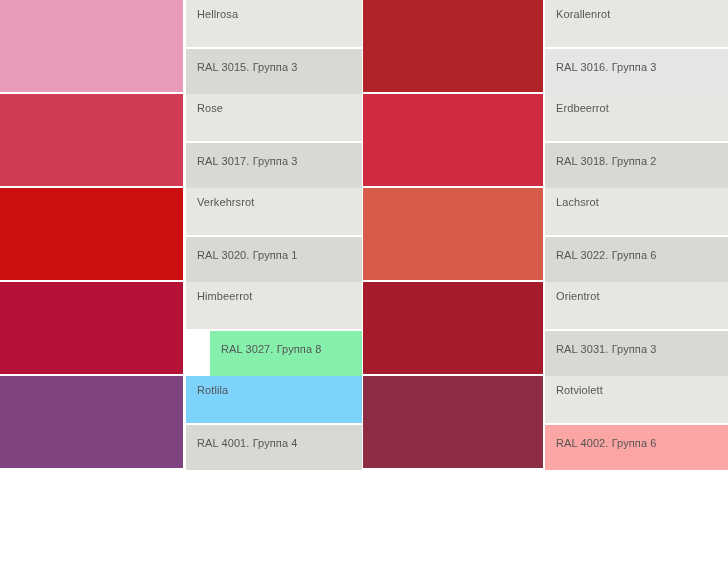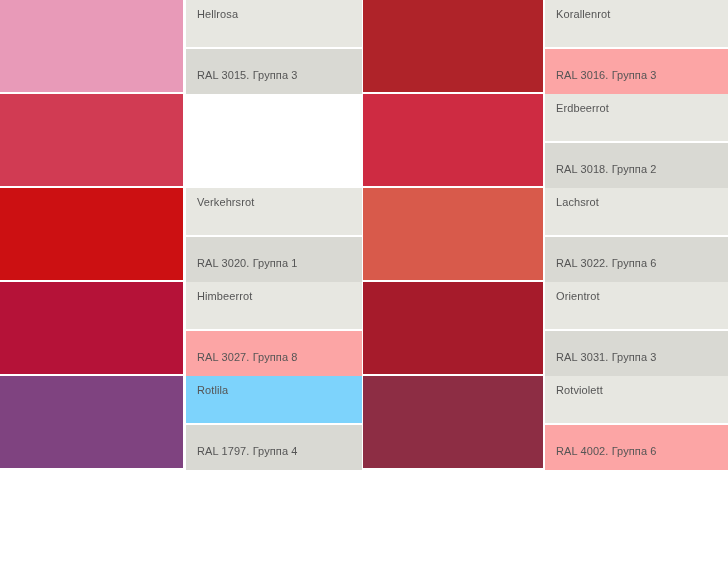--- a/index.html
+++ b/index.html
@@ -92,21 +92,21 @@
     position: absolute;
     left: 11px;
     top: 8px;
     font-size: 11px;
     line-height: 13px;
     color: #555555;
     letter-spacing: 0.1px;
     white-space: nowrap;
   }
   .label-code .label-text {
-    top: 20px;
+    top: 12px;
   }
 </style>
 </head>
 <body>
 
 <div id="chart" style="background: rgb(255, 255, 255);">
 
   <div class="row">
     <div class="entry left">
       <div class="swatch" style="background: rgb(232, 154, 184);"></div>
@@ -118,30 +118,38 @@
           <span class="label-text" style="color: rgb(85, 85, 85);">RAL 3015. Группа 3</span>
         </div>
       </div>
     </div>
     <div class="entry right">
       <div class="swatch" style="background: rgb(175, 35, 41);"></div>
       <div class="labels">
         <div class="label-name" style="background: rgb(231, 231, 225);">
           <span class="label-text" style="color: rgb(85, 85, 85);">Korallenrot</span>
         </div>
-        <div class="label-code" style="background: #fca5a5;">
+        <div class="label-code" style="background: #e5e5e5;">
           <span class="label-text" style="color: rgb(85, 85, 85);">RAL 3016. Группа 3</span>
         </div>
       </div>
     </div>
   </div>
 
   <div class="row">
     <div class="entry left">
       <div class="swatch" style="background: rgb(209, 59, 83);"></div>
+      <div class="labels">
+        <div class="label-name" style="background: rgb(231, 231, 225);">
+          <span class="label-text" style="color: rgb(85, 85, 85);">Rose</span>
+        </div>
+        <div class="label-code" style="background: rgb(217, 217, 211);">
+          <span class="label-text" style="color: rgb(85, 85, 85);">RAL 3017. Группа 3</span>
+        </div>
+      </div>
     </div>
     <div class="entry right">
       <div class="swatch" style="background: rgb(206, 43, 66);"></div>
       <div class="labels">
         <div class="label-name" style="background: rgb(231, 231, 225);">
           <span class="label-text" style="color: rgb(85, 85, 85);">Erdbeerrot</span>
         </div>
         <div class="label-code" style="background: rgb(217, 217, 211);">
           <span class="label-text" style="color: rgb(85, 85, 85);">RAL 3018. Группа 2</span>
         </div>
@@ -174,21 +182,21 @@
     </div>
   </div>
 
   <div class="row">
     <div class="entry left">
       <div class="swatch" style="background: rgb(181, 18, 56);"></div>
       <div class="labels">
         <div class="label-name" style="background: rgb(231, 231, 225);">
           <span class="label-text" style="color: rgb(85, 85, 85);">Himbeerrot</span>
         </div>
-        <div class="label-code" style="background: #fca5a5;">
+        <div class="label-code" style="background: #86efac; margin-left: 24px;">
           <span class="label-text" style="color: rgb(85, 85, 85);">RAL 3027. Группа 8</span>
         </div>
       </div>
     </div>
     <div class="entry right">
       <div class="swatch" style="background: rgb(166, 27, 43);"></div>
       <div class="labels">
         <div class="label-name" style="background: rgb(231, 231, 225);">
           <span class="label-text" style="color: rgb(85, 85, 85);">Orientrot</span>
         </div>
@@ -200,21 +208,21 @@
   </div>
 
   <div class="row">
     <div class="entry left">
       <div class="swatch" style="background: rgb(127, 67, 128);"></div>
       <div class="labels">
         <div class="label-name" style="background: #7dd3fc;">
           <span class="label-text" style="color: rgb(85, 85, 85);">Rotlila</span>
         </div>
         <div class="label-code" style="background: rgb(217, 217, 211);">
-          <span class="label-text" style="color: rgb(85, 85, 85);">RAL 1797. Группа 4</span>
+          <span class="label-text" style="color: rgb(85, 85, 85);">RAL 4001. Группа 4</span>
         </div>
       </div>
     </div>
     <div class="entry right">
       <div class="swatch" style="background: rgb(141, 45, 68);"></div>
       <div class="labels">
         <div class="label-name" style="background: rgb(231, 231, 225);">
           <span class="label-text" style="color: rgb(85, 85, 85);">Rotviolett</span>
         </div>
         <div class="label-code" style="background: #fca5a5;">

